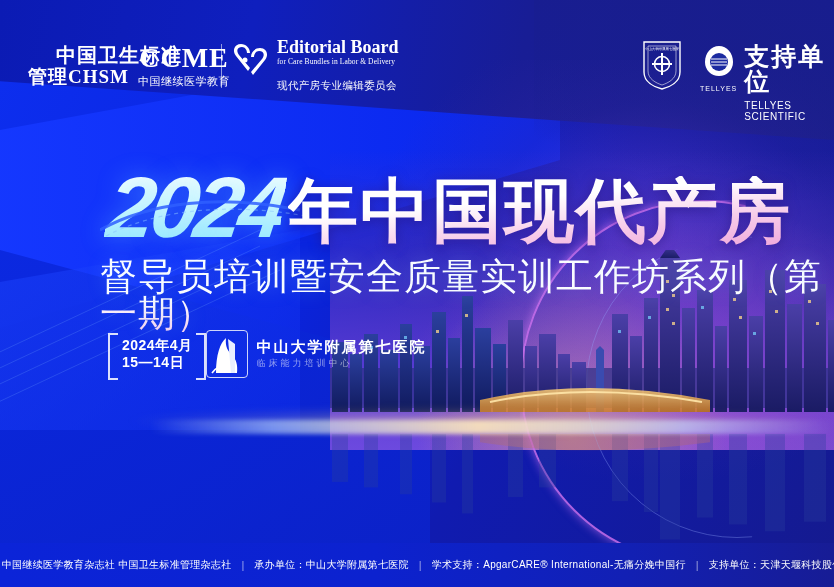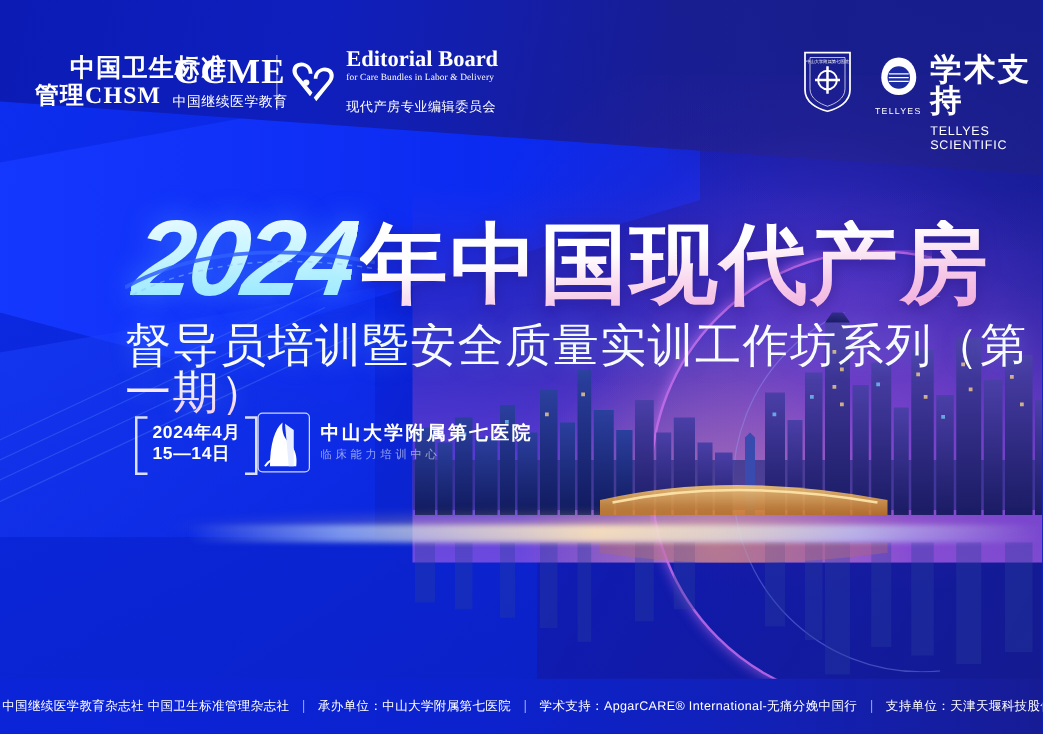--- a/index.html
+++ b/index.html
@@ -95,21 +95,21 @@
   .logo-chsm{position:absolute;left:28px;top:44px;color:#fff;line-height:1.12;}
   .logo-chsm .l1{font-family:"Liberation Serif","DejaVu Serif",serif;font-size:20px;font-weight:700;letter-spacing:1px;padding-left:28px;}
   .logo-chsm .l2{font-family:"Liberation Serif","DejaVu Serif",serif;font-size:19px;font-weight:700;letter-spacing:1px;}
 
   .logo-ccme{position:absolute;left:138px;top:44px;color:#fff;text-align:center;}
   .logo-ccme .big{font-family:"Liberation Serif","DejaVu Serif",serif;font-size:28px;font-weight:700;letter-spacing:1px;line-height:1;}
   .logo-ccme .small{font-size:11px;letter-spacing:.5px;margin-top:2px;}
 
   .vrule{position:absolute;left:221px;top:44px;width:1px;height:44px;background:rgba(255,255,255,.55);}
 
-  .logo-eb{position:absolute;left:231px;top:38px;display:flex;align-items:center;gap:6px;color:#fff;}
+  .logo-eb{position:absolute;left:231px;top:38px;display:flex;gap:6px;color:#fff;}
   .eb-text .t1{font-family:"Liberation Serif","DejaVu Serif",serif;font-size:18px;font-weight:700;line-height:1.05;}
   .eb-text .t2{font-family:"Liberation Serif","DejaVu Serif",serif;font-size:7.5px;line-height:1.25;letter-spacing:.1px;}
   .eb-text .t3{font-size:10.5px;margin-top:13px;letter-spacing:.4px;}
 
   .logo-shield{position:absolute;left:640px;top:38px;}
   .logo-tellyes{position:absolute;left:700px;top:44px;display:flex;align-items:flex-start;gap:7px;color:#fff;}
   .ty-cn{font-size:25px;font-weight:700;letter-spacing:2px;line-height:1;}
   .ty-en{font-size:10px;letter-spacing:.6px;margin-top:6px;}
   .ty-mark{font-size:7px;letter-spacing:1px;text-align:center;margin-top:3px;}
 
@@ -340,21 +340,21 @@
           <circle cx="17" cy="18" r="9" fill="#1b2aa0"></circle>
           <g stroke="#fff" stroke-width="1">
             <line x1="9" y1="15" x2="25" y2="15"></line>
               <line x1="9" y1="18" x2="25" y2="18"></line>
             <line x1="9" y1="21" x2="25" y2="21"></line>
           </g>
         </svg>
         <div class="ty-mark">TELLYES</div>
       </div>
       <div>
-        <div class="ty-cn">学术支持</div>
+        <div class="ty-cn">支持单位</div>
         <div class="ty-en">TELLYES SCIENTIFIC</div>
       </div>
     </div>
   </div>
 
   <div class="year">2024</div>
   <svg class="year-swoosh" viewBox="0 0 230 60">
     <path d="M0 42 C50 14 120 6 200 22" stroke="#2f5fff" stroke-width="3" fill="none" opacity=".85"></path>
     <path d="M6 48 C56 22 126 14 206 28" stroke="#89c4ff" stroke-width="1.2" fill="none" opacity=".5" stroke-dasharray="4 4"></path>
   </svg>

